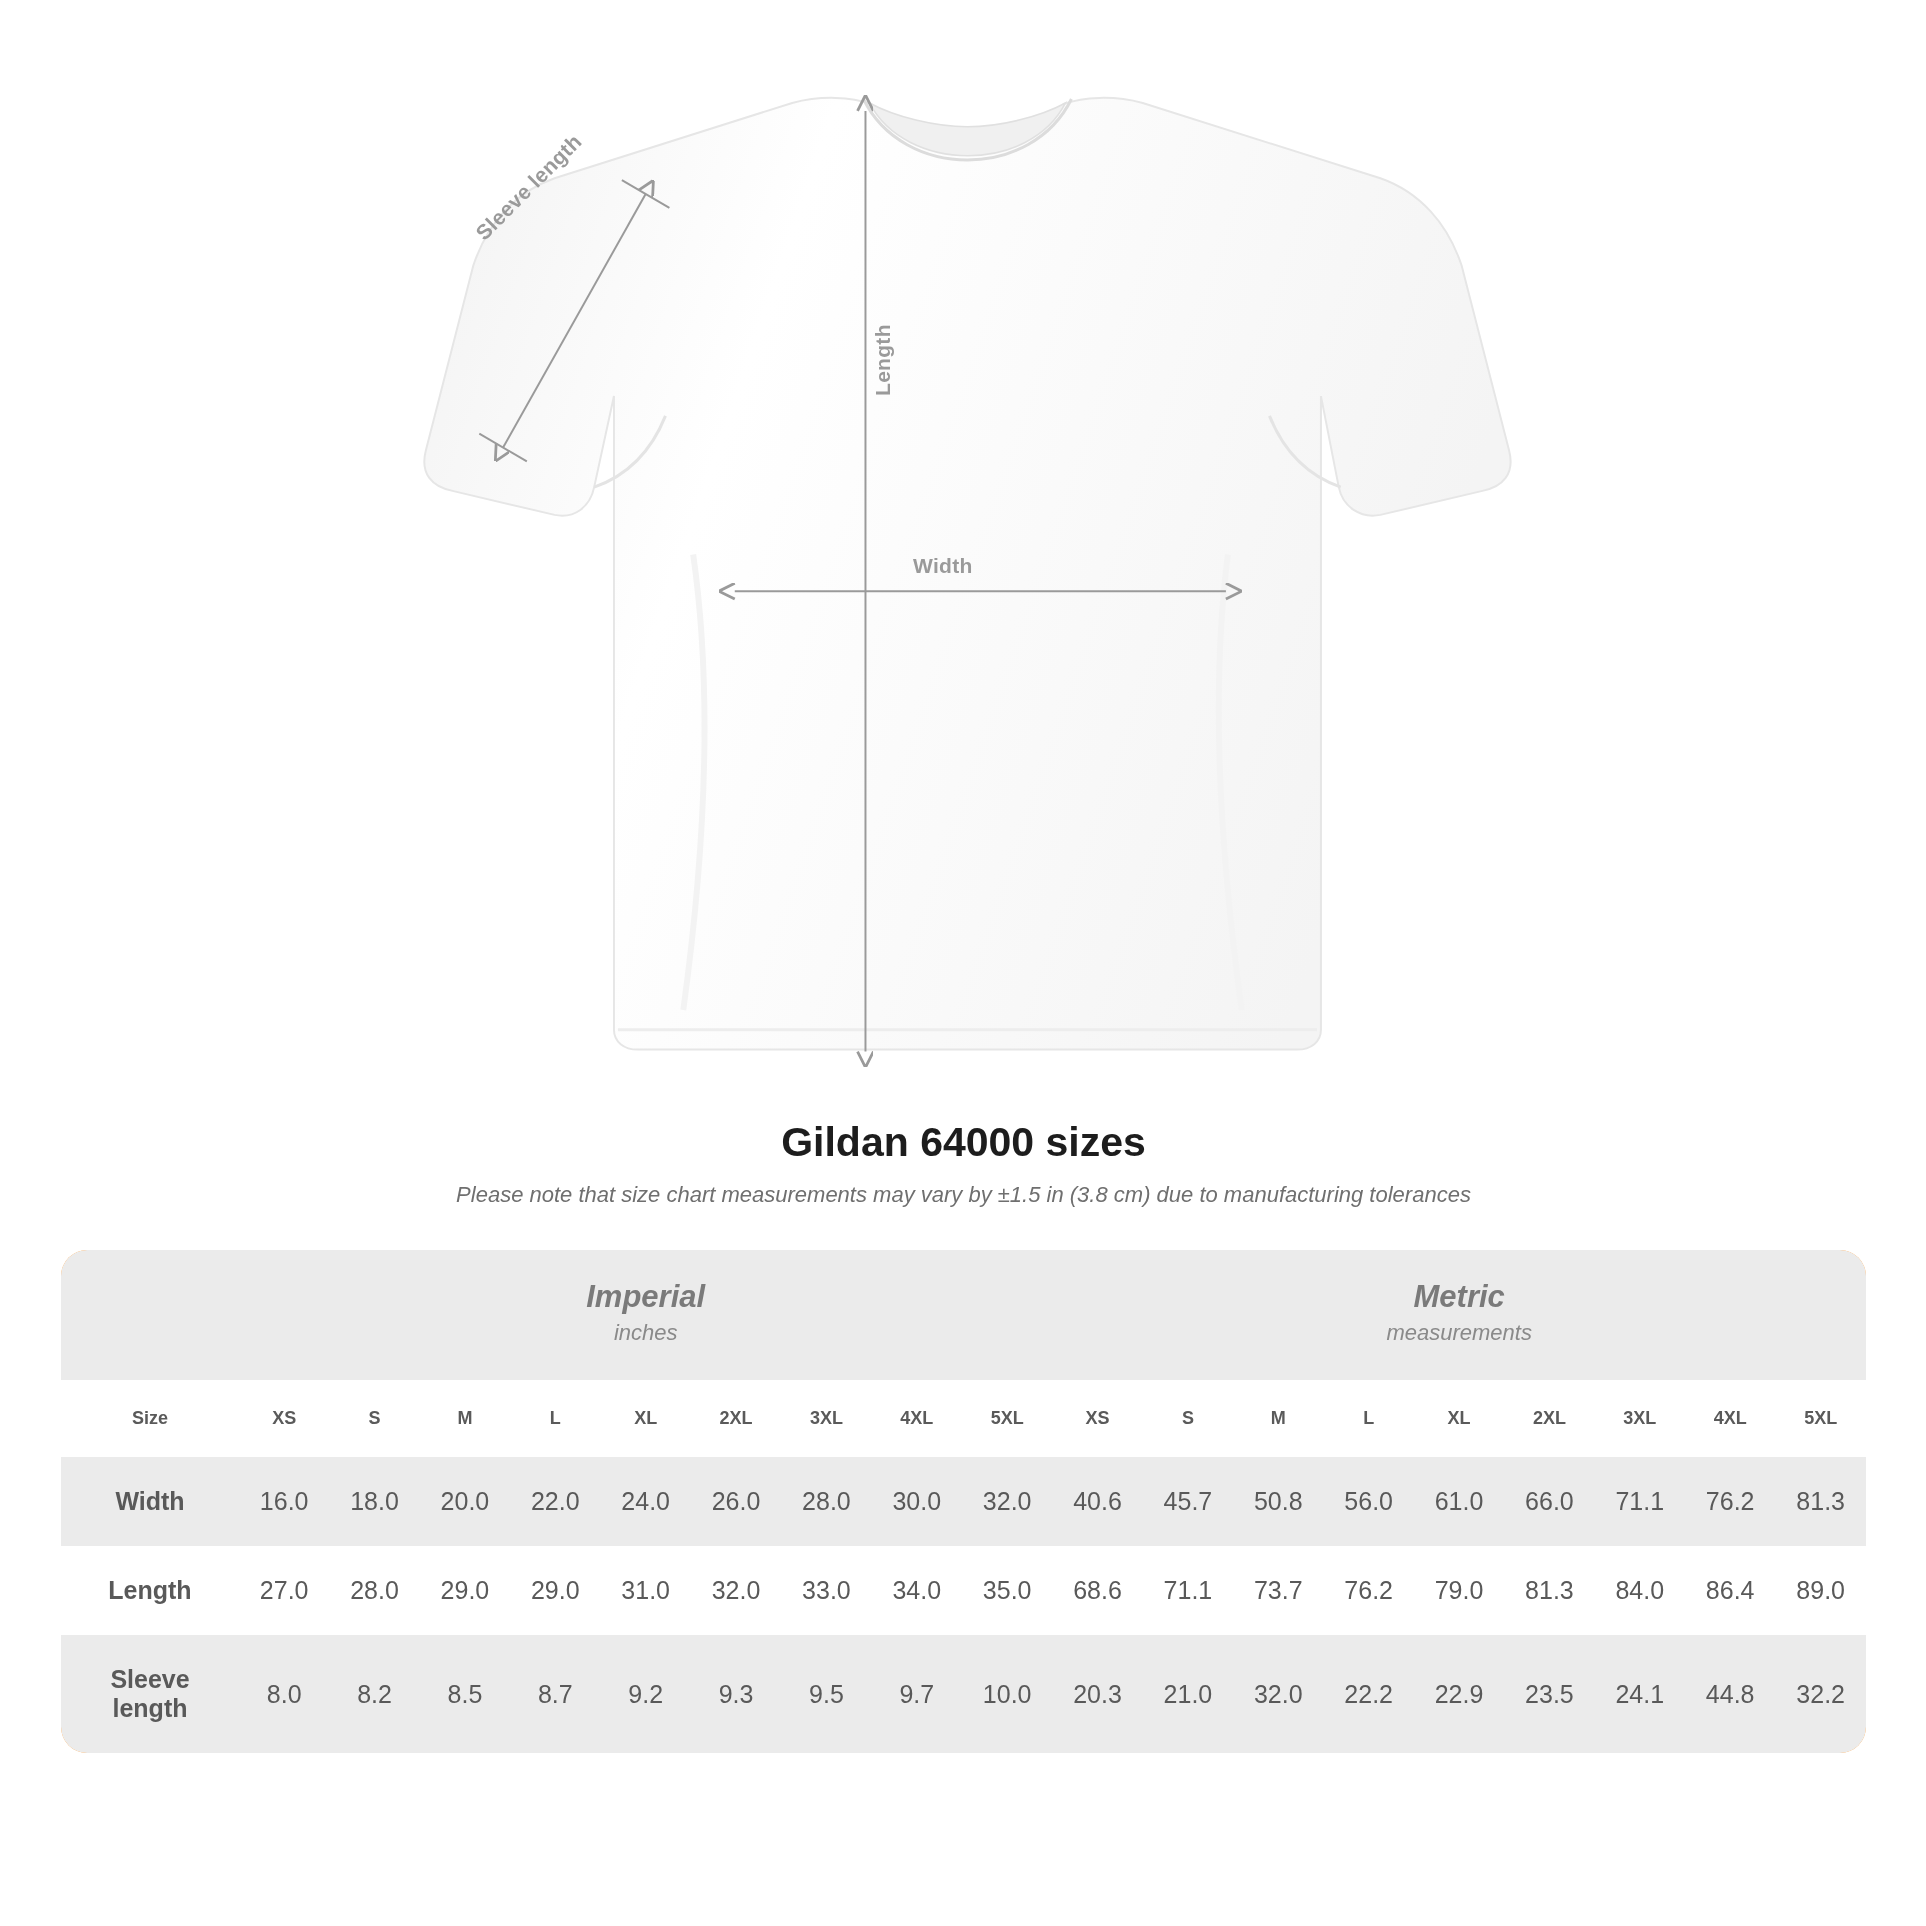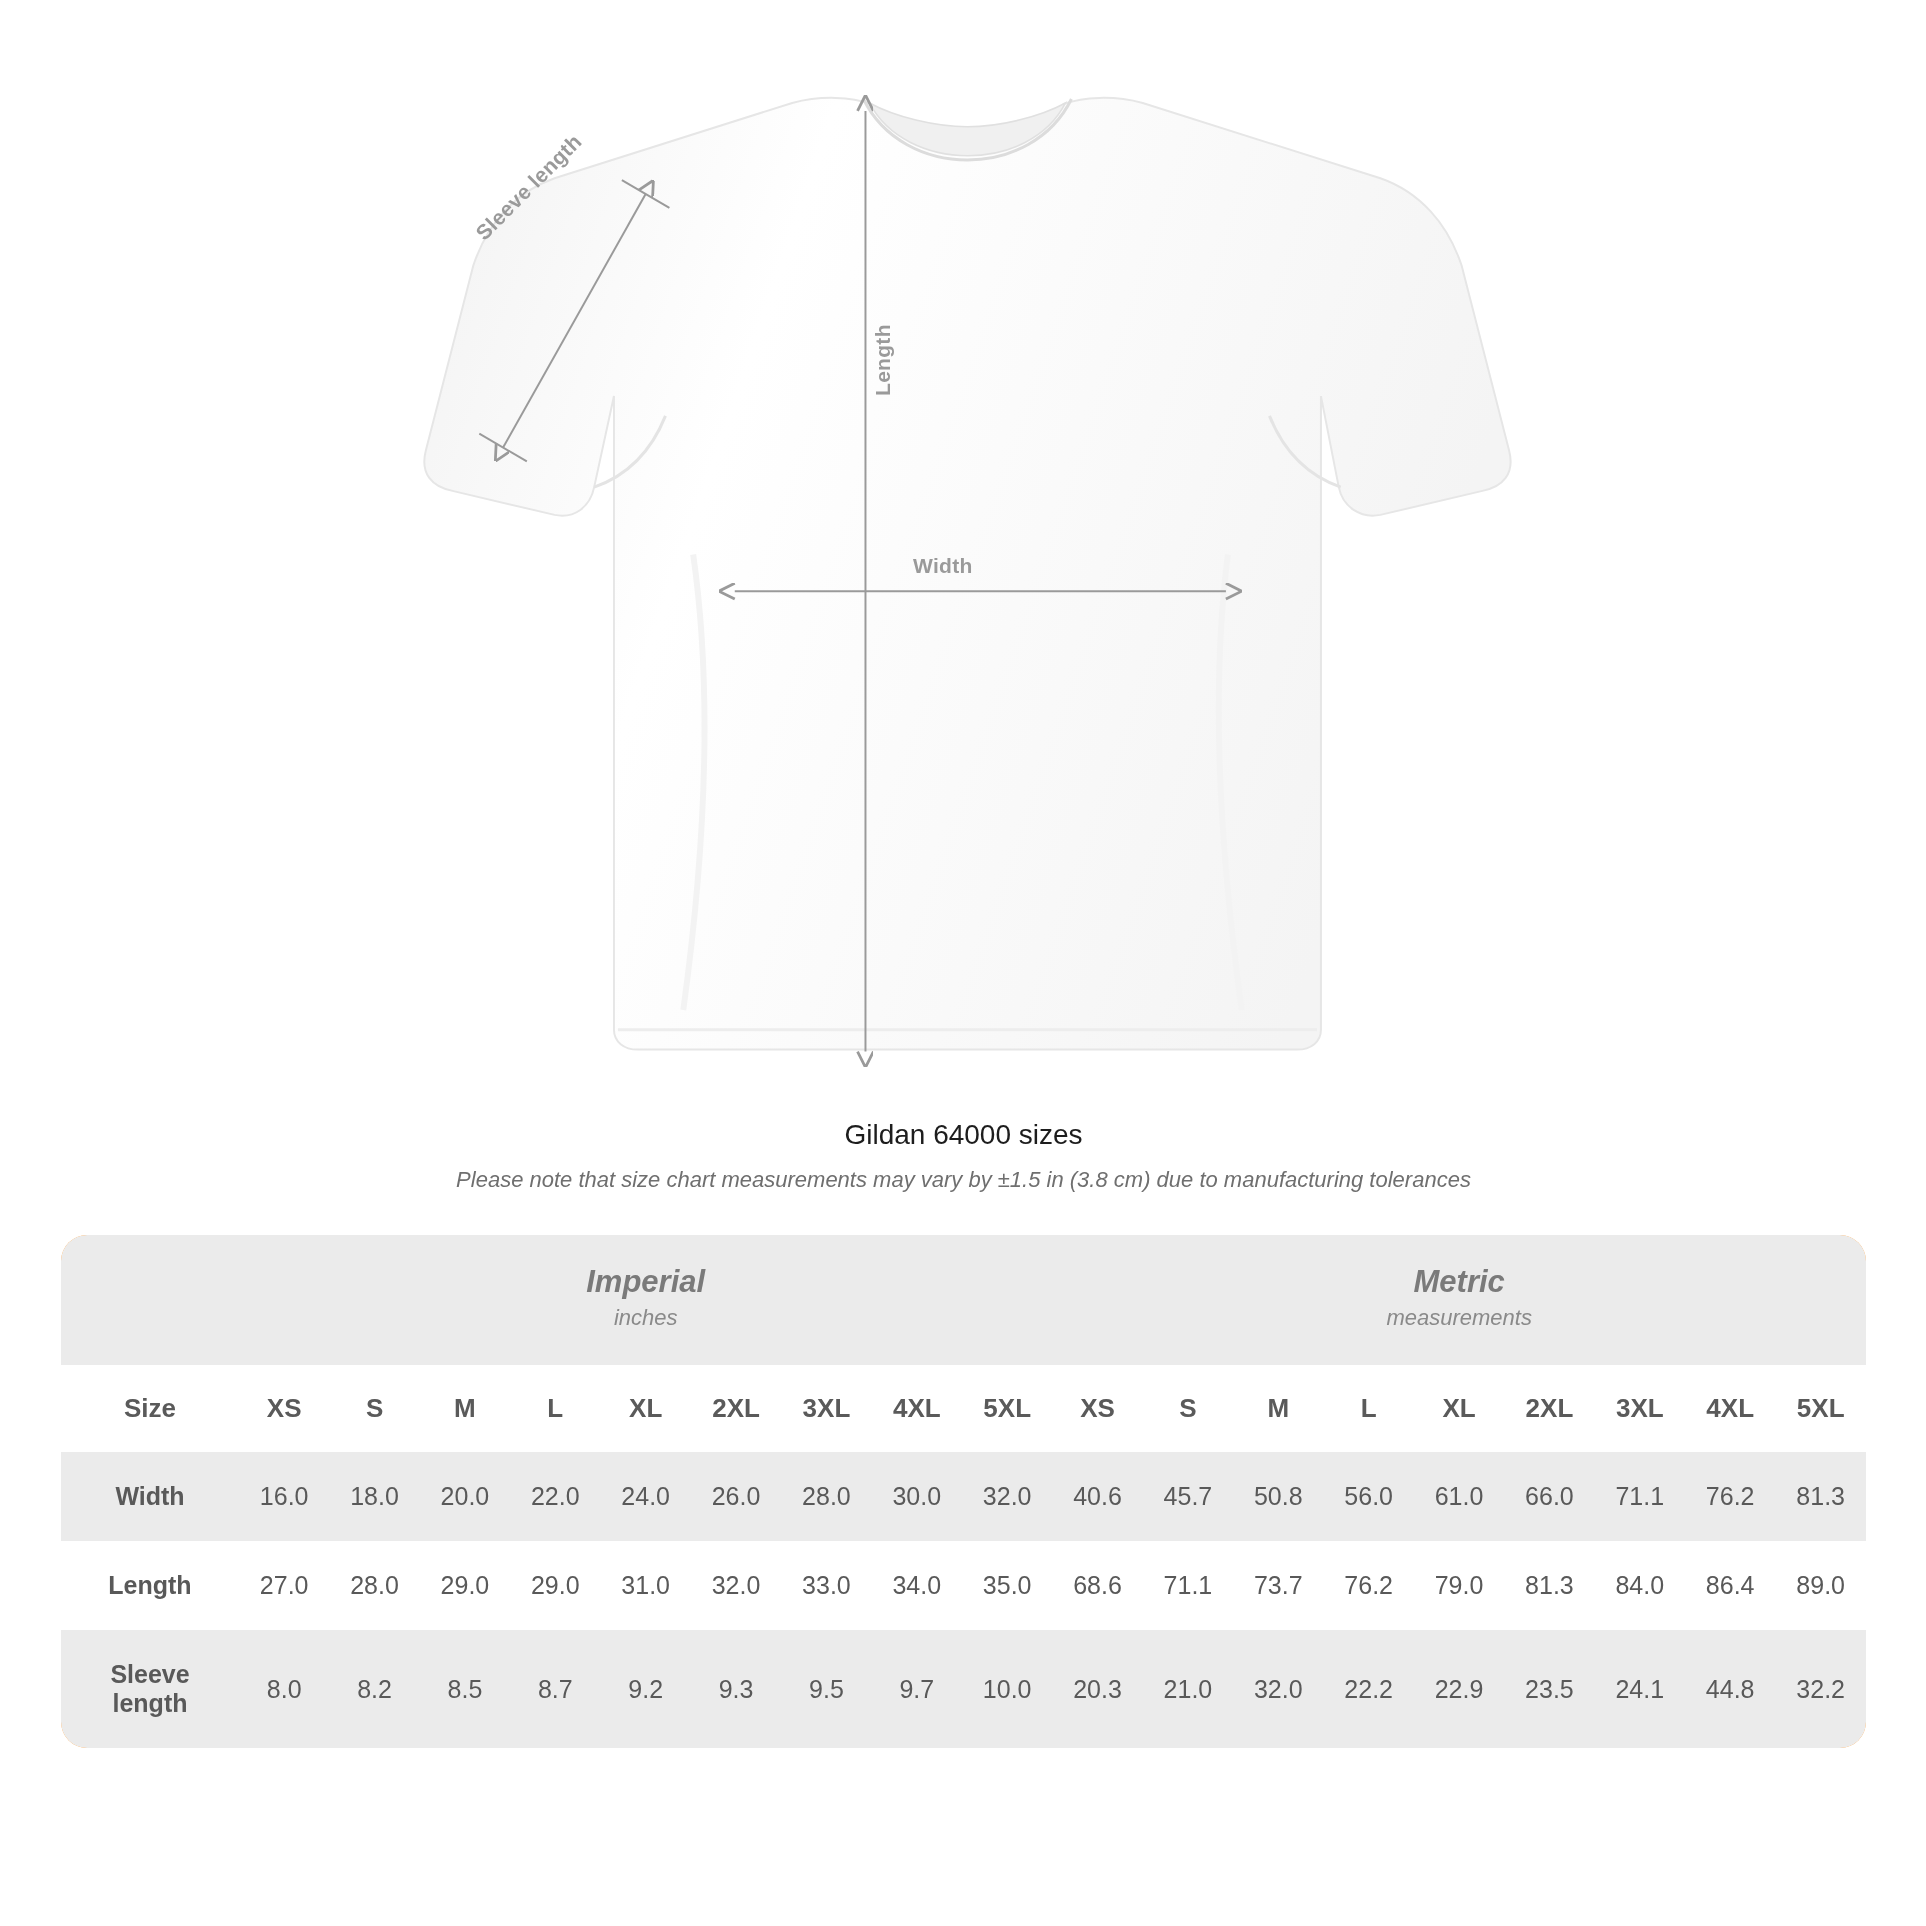--- a/index.html
+++ b/index.html
@@ -57,22 +57,22 @@
     top: 554px;
     white-space: nowrap;
   }
 
   
   .title-block {
     text-align: center;
     margin-top: 10px;
   }
   .chart-title {
-    font-size: 28px;
-    font-weight: normal;
+    font-size: 41px;
+    font-weight: bold;
     color: #1d1d1d;
     margin: 0 0 16px 0;
   }
   .chart-note {
     font-size: 22px;
     font-style: italic;
     color: #6f6f6f;
     margin: 16px;
   }
 
@@ -121,21 +121,21 @@
     font-size: 26px;
     padding: 30px 10px;
   }
   tr.band-white td { background: #ffffff; }
   tr.band-grey td { background: #ebebeb; }
   tr.col-head td {
     background: #ffffff;
     font-weight: bold;
     color: #5a5a5a;
     padding: 28px 0;
-    font-size: 26px;
+    font-size: 18px;
   }
   td.val { padding: 22px 0; }
   .first-col { width: 176px; }
   .round-tl { border-top-left-radius: 26px; }
   .round-tr { border-top-right-radius: 26px; }
   .round-bl { border-bottom-left-radius: 26px; }
   .round-br { border-bottom-right-radius: 26px; }
 </style>
 </head>
 <body>

